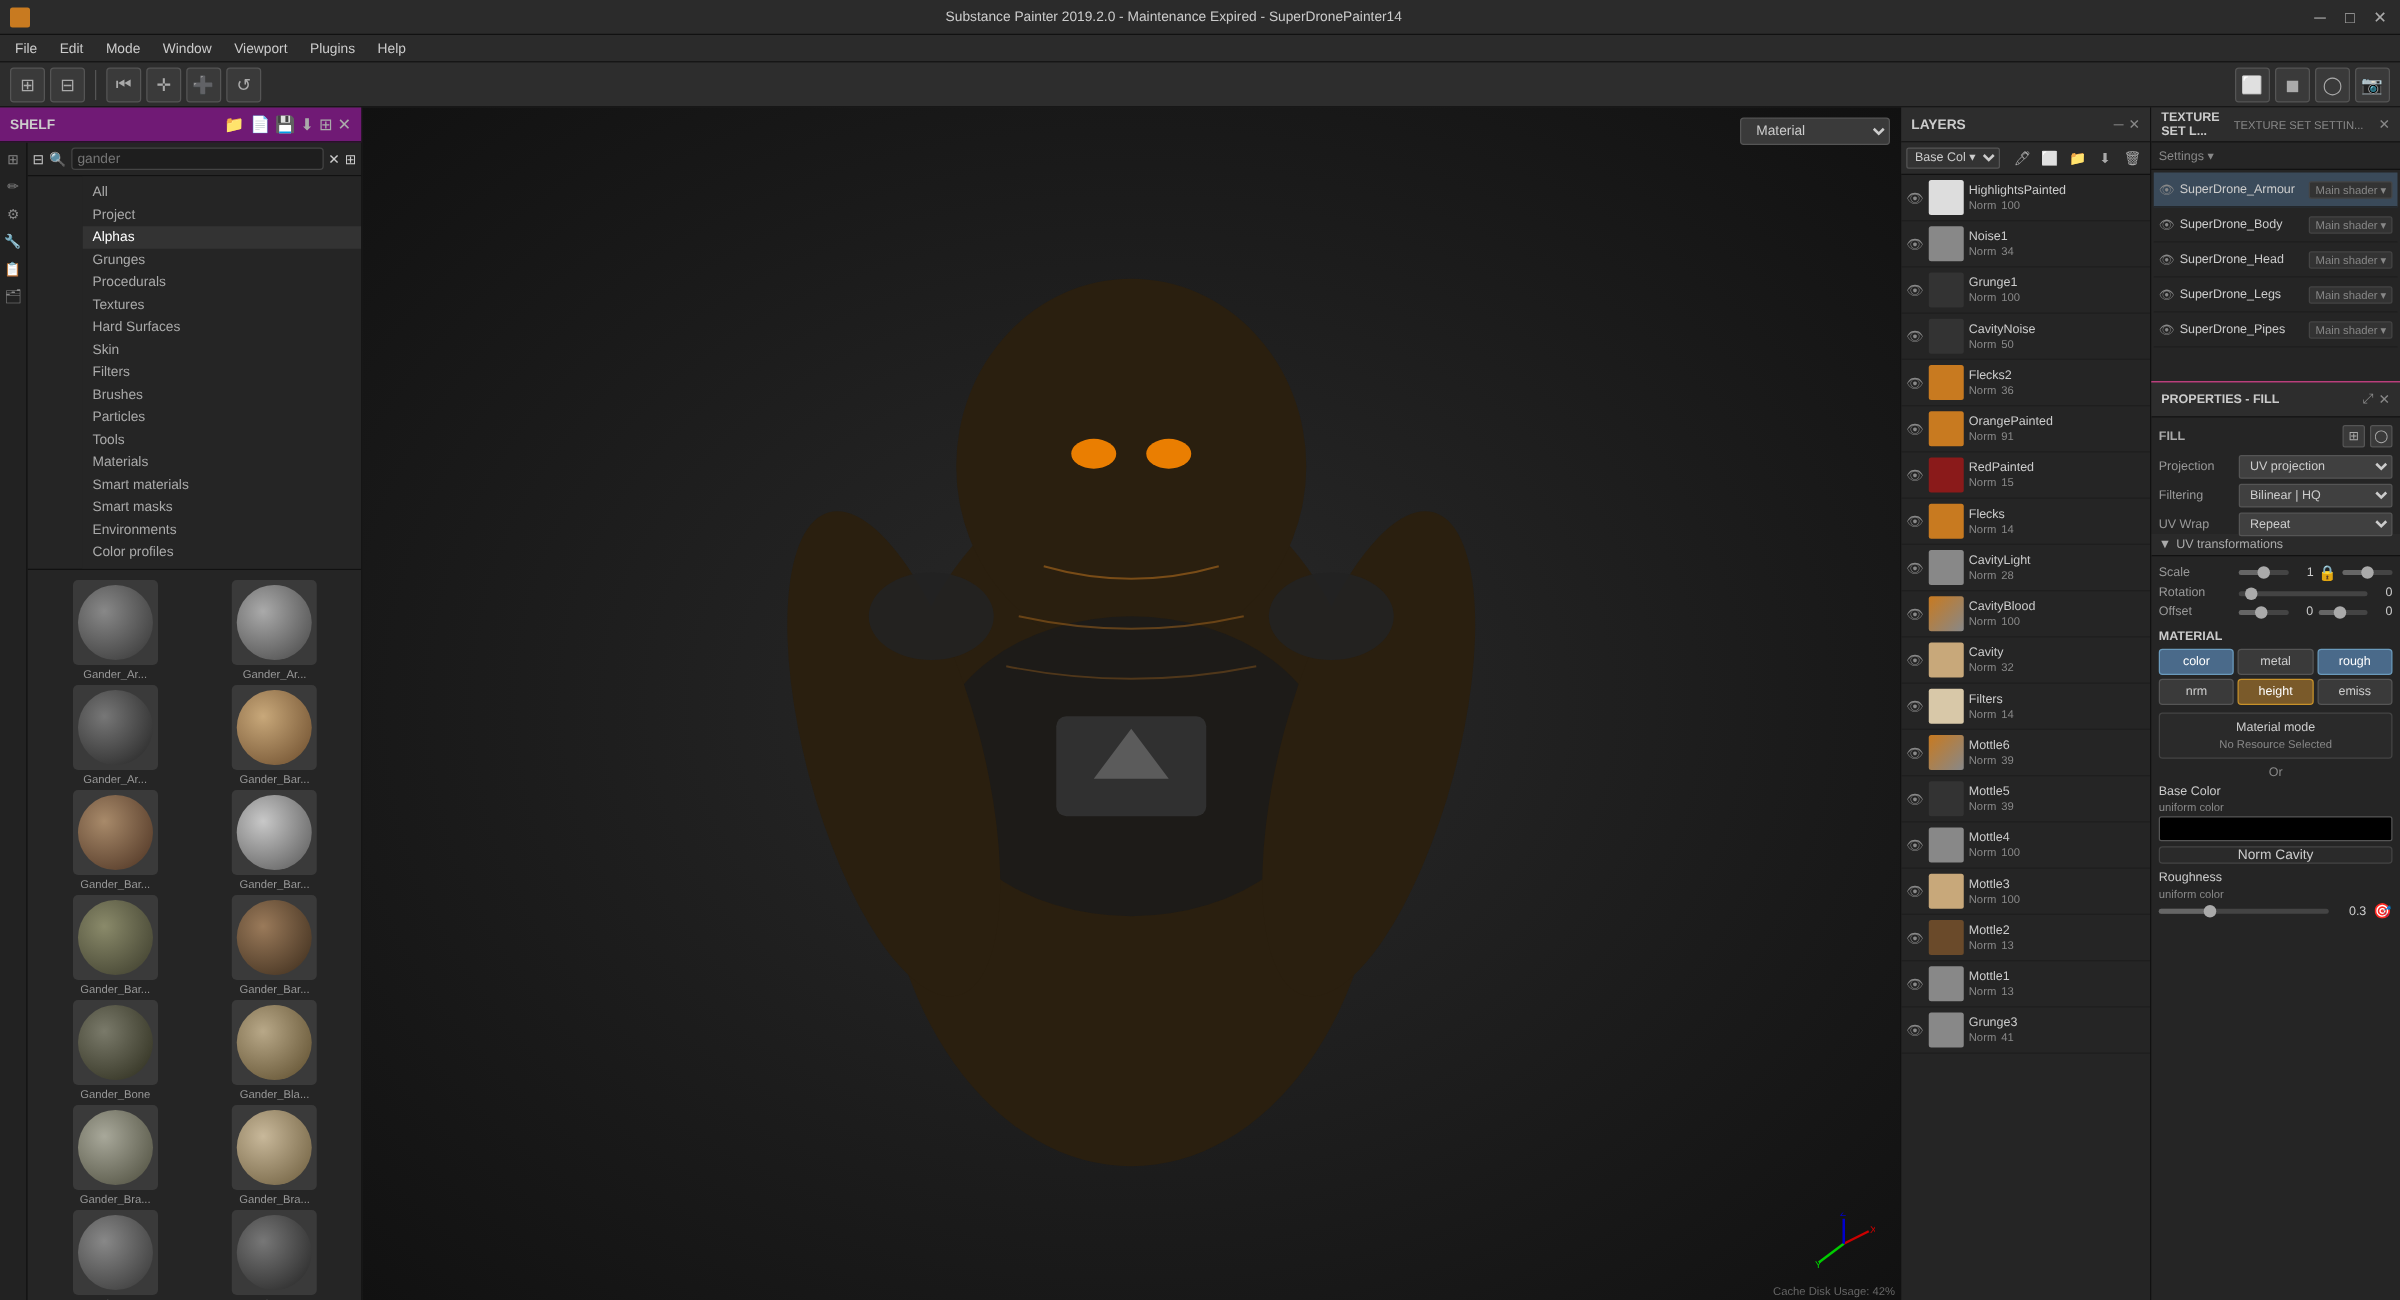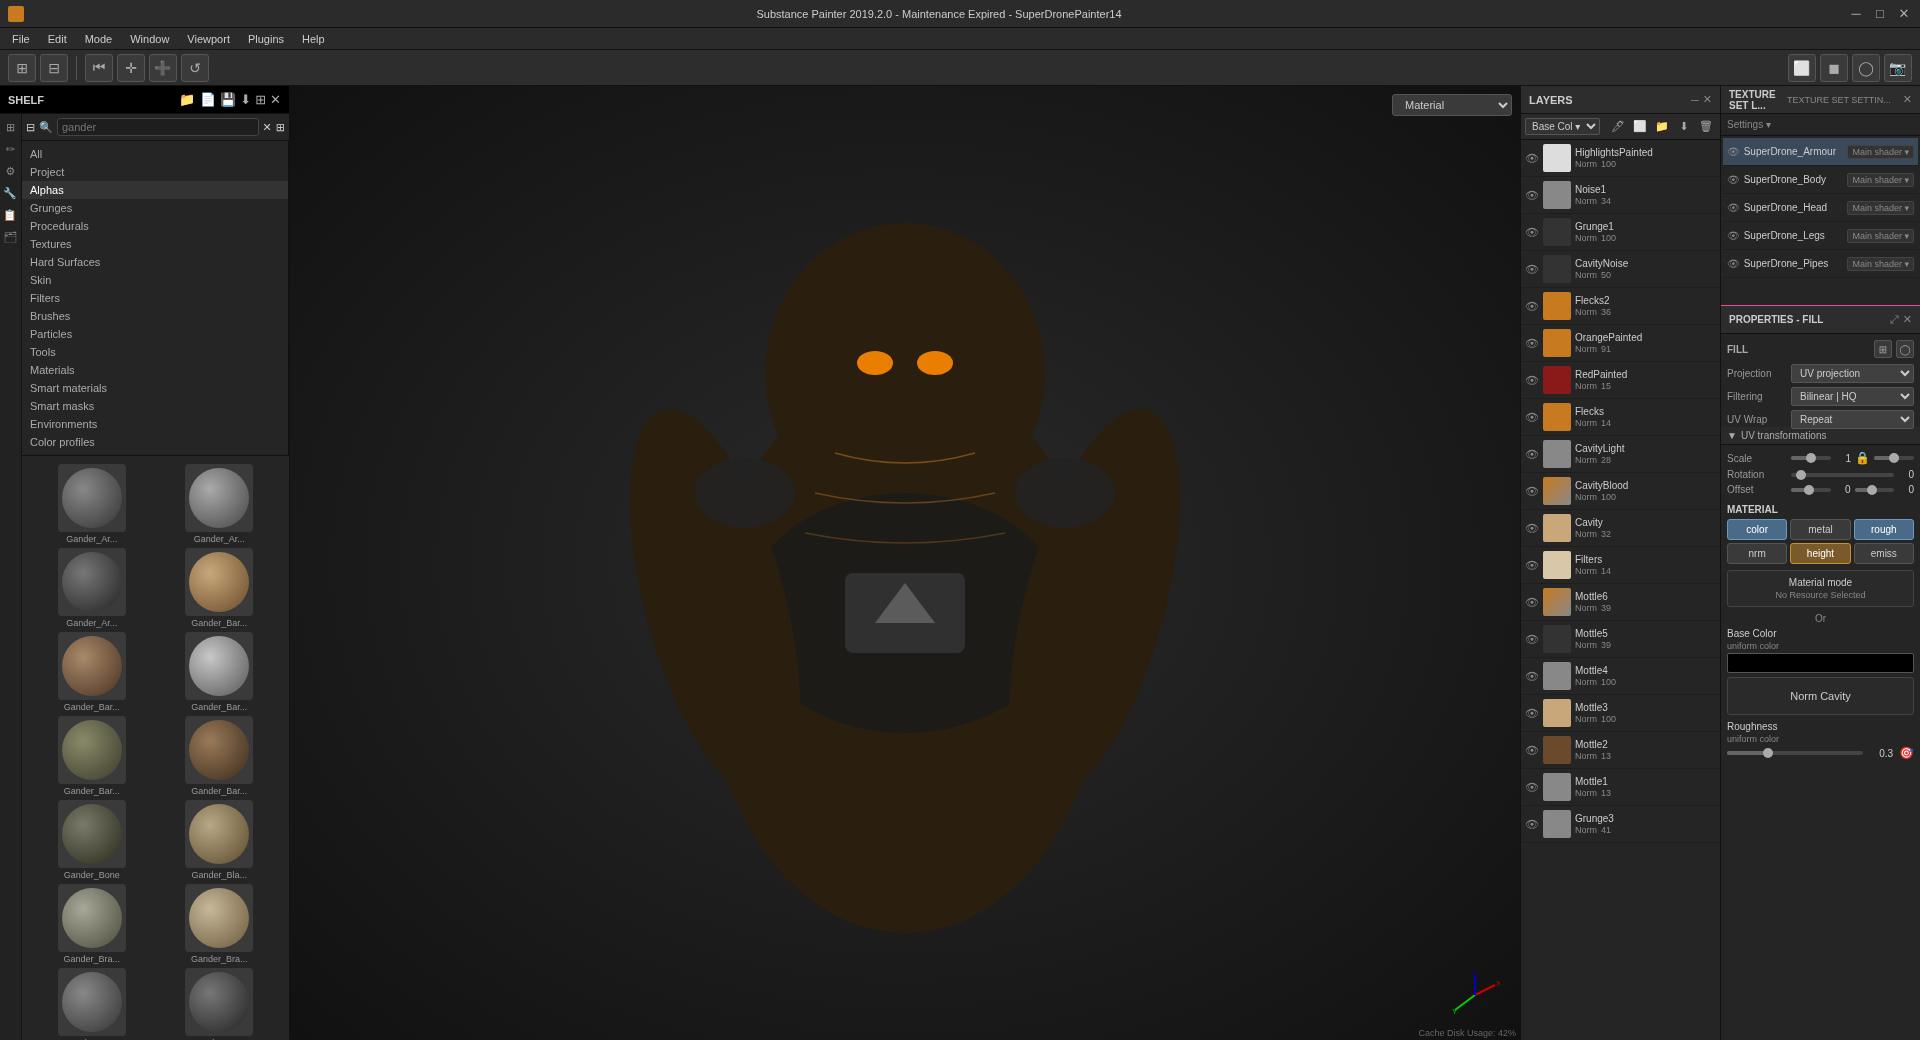--- a/index.html
+++ b/index.html
@@ -71,21 +71,21 @@
     
     #shelf {
       width: 290px;
       background: #252525;
       border-right: 1px solid #111;
       display: flex;
       flex-direction: column;
     }
     #shelf-header {
       height: 28px;
-      background: #000000;
+      background: #701a75;
       display: flex;
       align-items: center;
       justify-content: space-between;
       padding: 0 8px;
       border-bottom: 1px solid #111;
     }
     #shelf-controls { display: flex; gap: 4px; }
     #shelf-controls span { cursor: pointer; color: #aaa; font-size: 13px; }
     
     #shelf-body { display: flex; flex: 1; overflow: hidden; }
@@ -103,20 +103,21 @@
       width: 18px; height: 18px;
       display: flex; align-items: center; justify-content: center;
       cursor: pointer; color: #888; font-size: 11px;
     }
     #shelf-categories {
       width: 140px;
       background: #252525;
       overflow-y: auto;
       border-right: 1px solid #111;
       padding: 4px 0;
+      margin-left: 44px;
     }
     .category-item {
       padding: 3px 8px;
       font-size: 11px;
       color: #aaa;
       cursor: pointer;
     }
     .category-item.active { color: #fff; background: #333; }
     #shelf-search {
       display: flex;
@@ -401,21 +402,21 @@
       height: 20px;
       background: #000;
       border: 1px solid #555;
       border-radius: 2px;
       cursor: pointer;
       margin-bottom: 4px;
     }
     .norm-cavity-box {
       background: #2a2a2a;
       border: 1px solid #444;
-      padding: 12px 6px;
+      padding: 0 6px;
       border-radius: 3px;
       text-align: center;
       margin-bottom: 6px;
     }
     .norm-cavity-title { font-size: 11px; color: #ccc; }
     
     #axis-gizmo {
       position: absolute;
       bottom: 20px;
       right: 20px;

